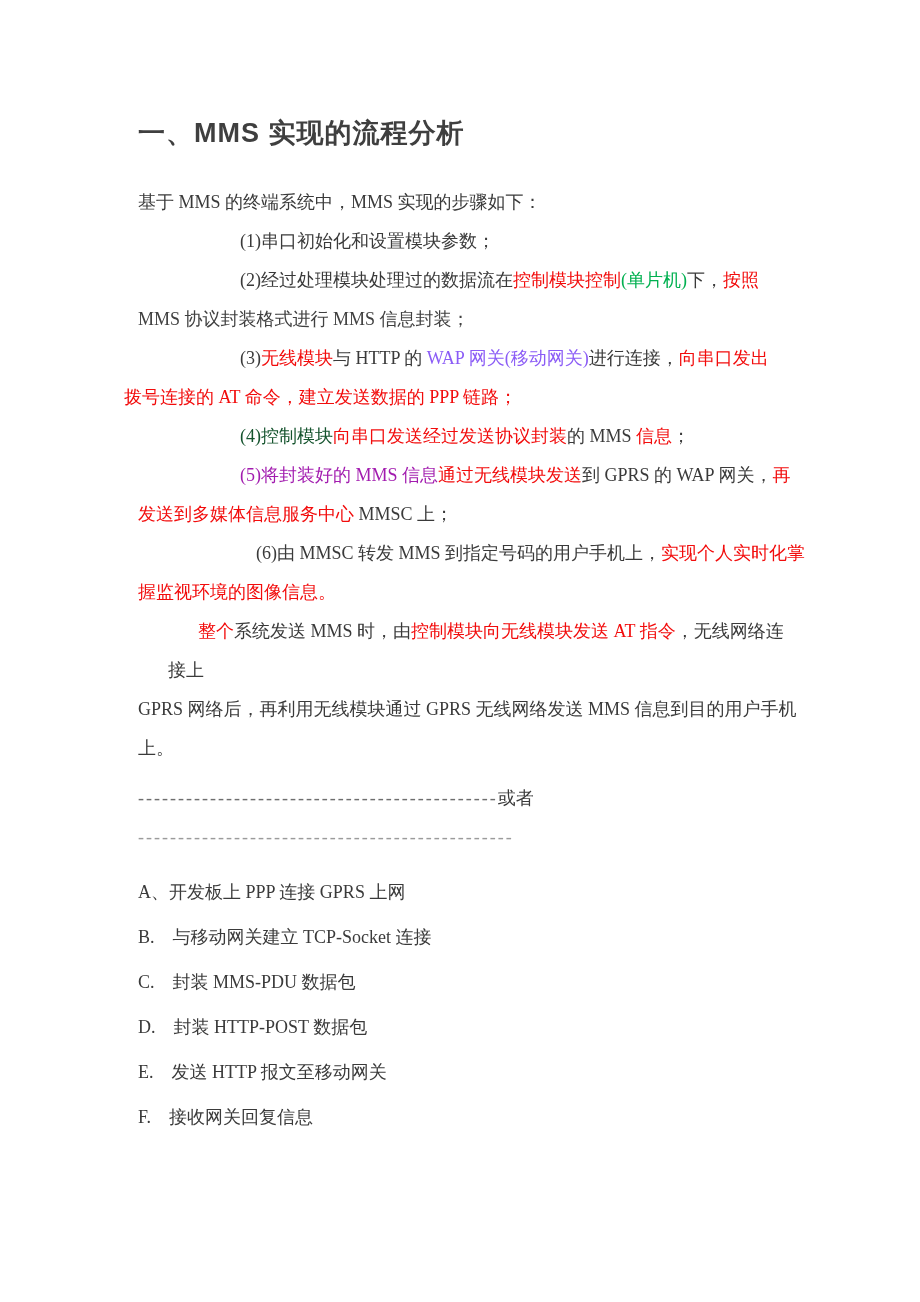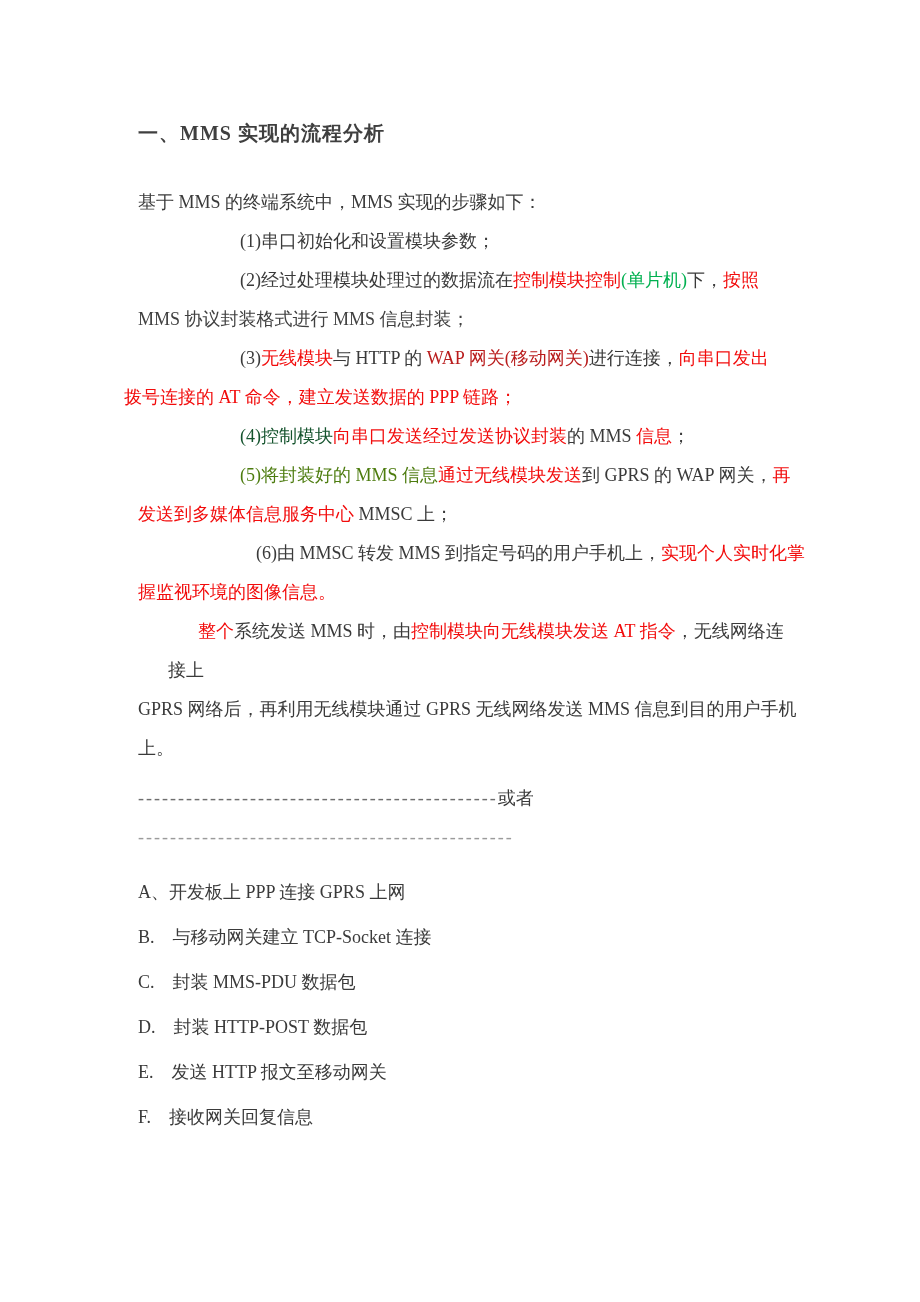--- a/index.html
+++ b/index.html
@@ -9,22 +9,22 @@
     height:1302px;
     background:#ffffff;
     overflow:hidden;
     font-family:"Liberation Serif","DejaVu Serif",serif;
   }
   .doc-title{
     position:absolute;
     top:112px;
     left:138px;
     margin:0;
-    font-family:Liberation Serif, serif;
-    font-size:20px;
+    font-family:Liberation Sans, sans-serif;
+    font-size:27px;
     font-weight:700;
     line-height:42px;
     letter-spacing:1px;
     white-space:pre;
     text-align:right;
   }
   .line{
     position:absolute;
     height:39px;
     line-height:39px;
@@ -38,24 +38,24 @@
 </head>
 <body>
 
 <div class="page">
   <h1 class="doc-title" style="color: rgb(63, 63, 63);">一、MMS 实现的流程分析</h1>
   <div id="doc-content">
       <div class="line" style="top: 183px; left: 138px;"><span style="color: rgb(58, 58, 58);">基于 MMS 的终端系统中，MMS 实现的步骤如下：</span></div>
       <div class="line" style="top: 222px; left: 240px;"><span style="color: rgb(58, 58, 58);">(1)串口初始化和设置模块参数；</span></div>
       <div class="line" style="top: 261px; left: 240px;"><span style="color: rgb(58, 58, 58);">(2)经过处理模块处理过的数据流在</span><span style="color: rgb(242, 12, 12);">控制模块控制</span><span style="color: rgb(0, 176, 80);">(单片机)</span><span style="color: rgb(58, 58, 58);">下，</span><span style="color: rgb(242, 12, 12);">按照</span></div>
       <div class="line" style="top: 300px; left: 138px;"><span style="color: #404040;">MMS 协议封装格式进行 MMS 信息封装；</span></div>
-      <div class="line" style="top: 339px; left: 240px;"><span style="color: rgb(58, 58, 58);">(3)</span><span style="color: rgb(242, 12, 12);">无线模块</span><span style="color: rgb(58, 58, 58);">与 HTTP 的 </span><span style="color: #b91c1c;">WAP 网关(移动网关)</span><span style="color: rgb(58, 58, 58);">进行连接，</span><span style="color: rgb(242, 12, 12);">向串口发出</span></div>
+      <div class="line" style="top: 339px; left: 240px;"><span style="color: rgb(58, 58, 58);">(3)</span><span style="color: rgb(242, 12, 12);">无线模块</span><span style="color: rgb(58, 58, 58);">与 HTTP 的 </span><span style="color: #8b5cf6;">WAP 网关(移动网关)</span><span style="color: rgb(58, 58, 58);">进行连接，</span><span style="color: rgb(242, 12, 12);">向串口发出</span></div>
       <div class="line" style="top: 378px; left: 124px;"><span style="color: rgb(242, 12, 12);">拨号连接的 AT 命令，建立发送数据的 PPP 链路；</span></div>
       <div class="line" style="top: 417px; left: 240px;"><span style="color: #14532d;">(4)控制模块</span><span style="color: rgb(242, 12, 12);">向串口发送经过发送协议封装</span><span style="color: rgb(58, 58, 58);">的 MMS </span><span style="color: rgb(242, 12, 12);">信息</span><span style="color: rgb(58, 58, 58);">；</span></div>
-      <div class="line" style="top: 456px; left: 240px;"><span style="color: #4d7c0f; font-family: Liberation Serif, serif;">(5)将封装好的 MMS 信息</span><span style="color: rgb(242, 12, 12);">通过无线模块发送</span><span style="color: rgb(58, 58, 58);">到 GPRS 的 WAP 网关，</span><span style="color: rgb(242, 12, 12);">再</span></div>
+      <div class="line" style="top: 456px; left: 240px;"><span style="color: #a21caf; font-family: Liberation Serif, serif;">(5)将封装好的 MMS 信息</span><span style="color: rgb(242, 12, 12);">通过无线模块发送</span><span style="color: rgb(58, 58, 58);">到 GPRS 的 WAP 网关，</span><span style="color: rgb(242, 12, 12);">再</span></div>
       <div class="line" style="top: 495px; left: 138px;"><span style="color: rgb(242, 12, 12);">发送到多媒体信息服务中心</span><span style="color: rgb(58, 58, 58);"> MMSC 上；</span></div>
       <div class="line" style="top: 534px; left: 256px;"><span style="color: rgb(58, 58, 58);">(6)由 MMSC 转发 MMS 到指定号码的用户手机上，</span><span style="color: rgb(242, 12, 12);">实现个人实时化掌</span></div>
       <div class="line" style="top: 573px; left: 138px;"><span style="color: rgb(242, 12, 12);">握监视环境的图像信息。</span></div>
       <div class="line" style="top: 612px; left: 198px;"><span style="color: rgb(242, 12, 12);">整个</span><span style="color: rgb(58, 58, 58);">系统发送 MMS 时，由</span><span style="color: rgb(242, 12, 12);">控制模块向无线模块发送 AT 指令</span><span style="color: rgb(58, 58, 58);">，无线网络连</span></div>
       <div class="line" style="top: 651px; left: 138px;"><span style="color: rgb(58, 58, 58); margin-left: 30px;">接上</span></div>
       <div class="line" style="top: 690px; left: 138px;"><span style="color: rgb(58, 58, 58);">GPRS 网络后，再利用无线模块通过 GPRS 无线网络发送 MMS 信息到目的用户手机</span></div>
       <div class="line" style="top: 729px; left: 138px;"><span style="color: rgb(58, 58, 58);">上。</span></div>
       <div class="line" style="top: 779px; left: 138px;"><span class="sep-dashes" style="color: rgb(110, 110, 110);">---------------------------------------------</span><span style="color: rgb(58, 58, 58);">或者</span></div>
       <div class="line" style="top: 818px; left: 138px;"><span class="sep-dashes" style="color: rgb(155, 155, 155);">-----------------------------------------------</span></div>
       <div class="line" style="top: 873px; left: 138px;"><span style="color: rgb(58, 58, 58);">A、开发板上 PPP 连接 GPRS 上网</span></div>

